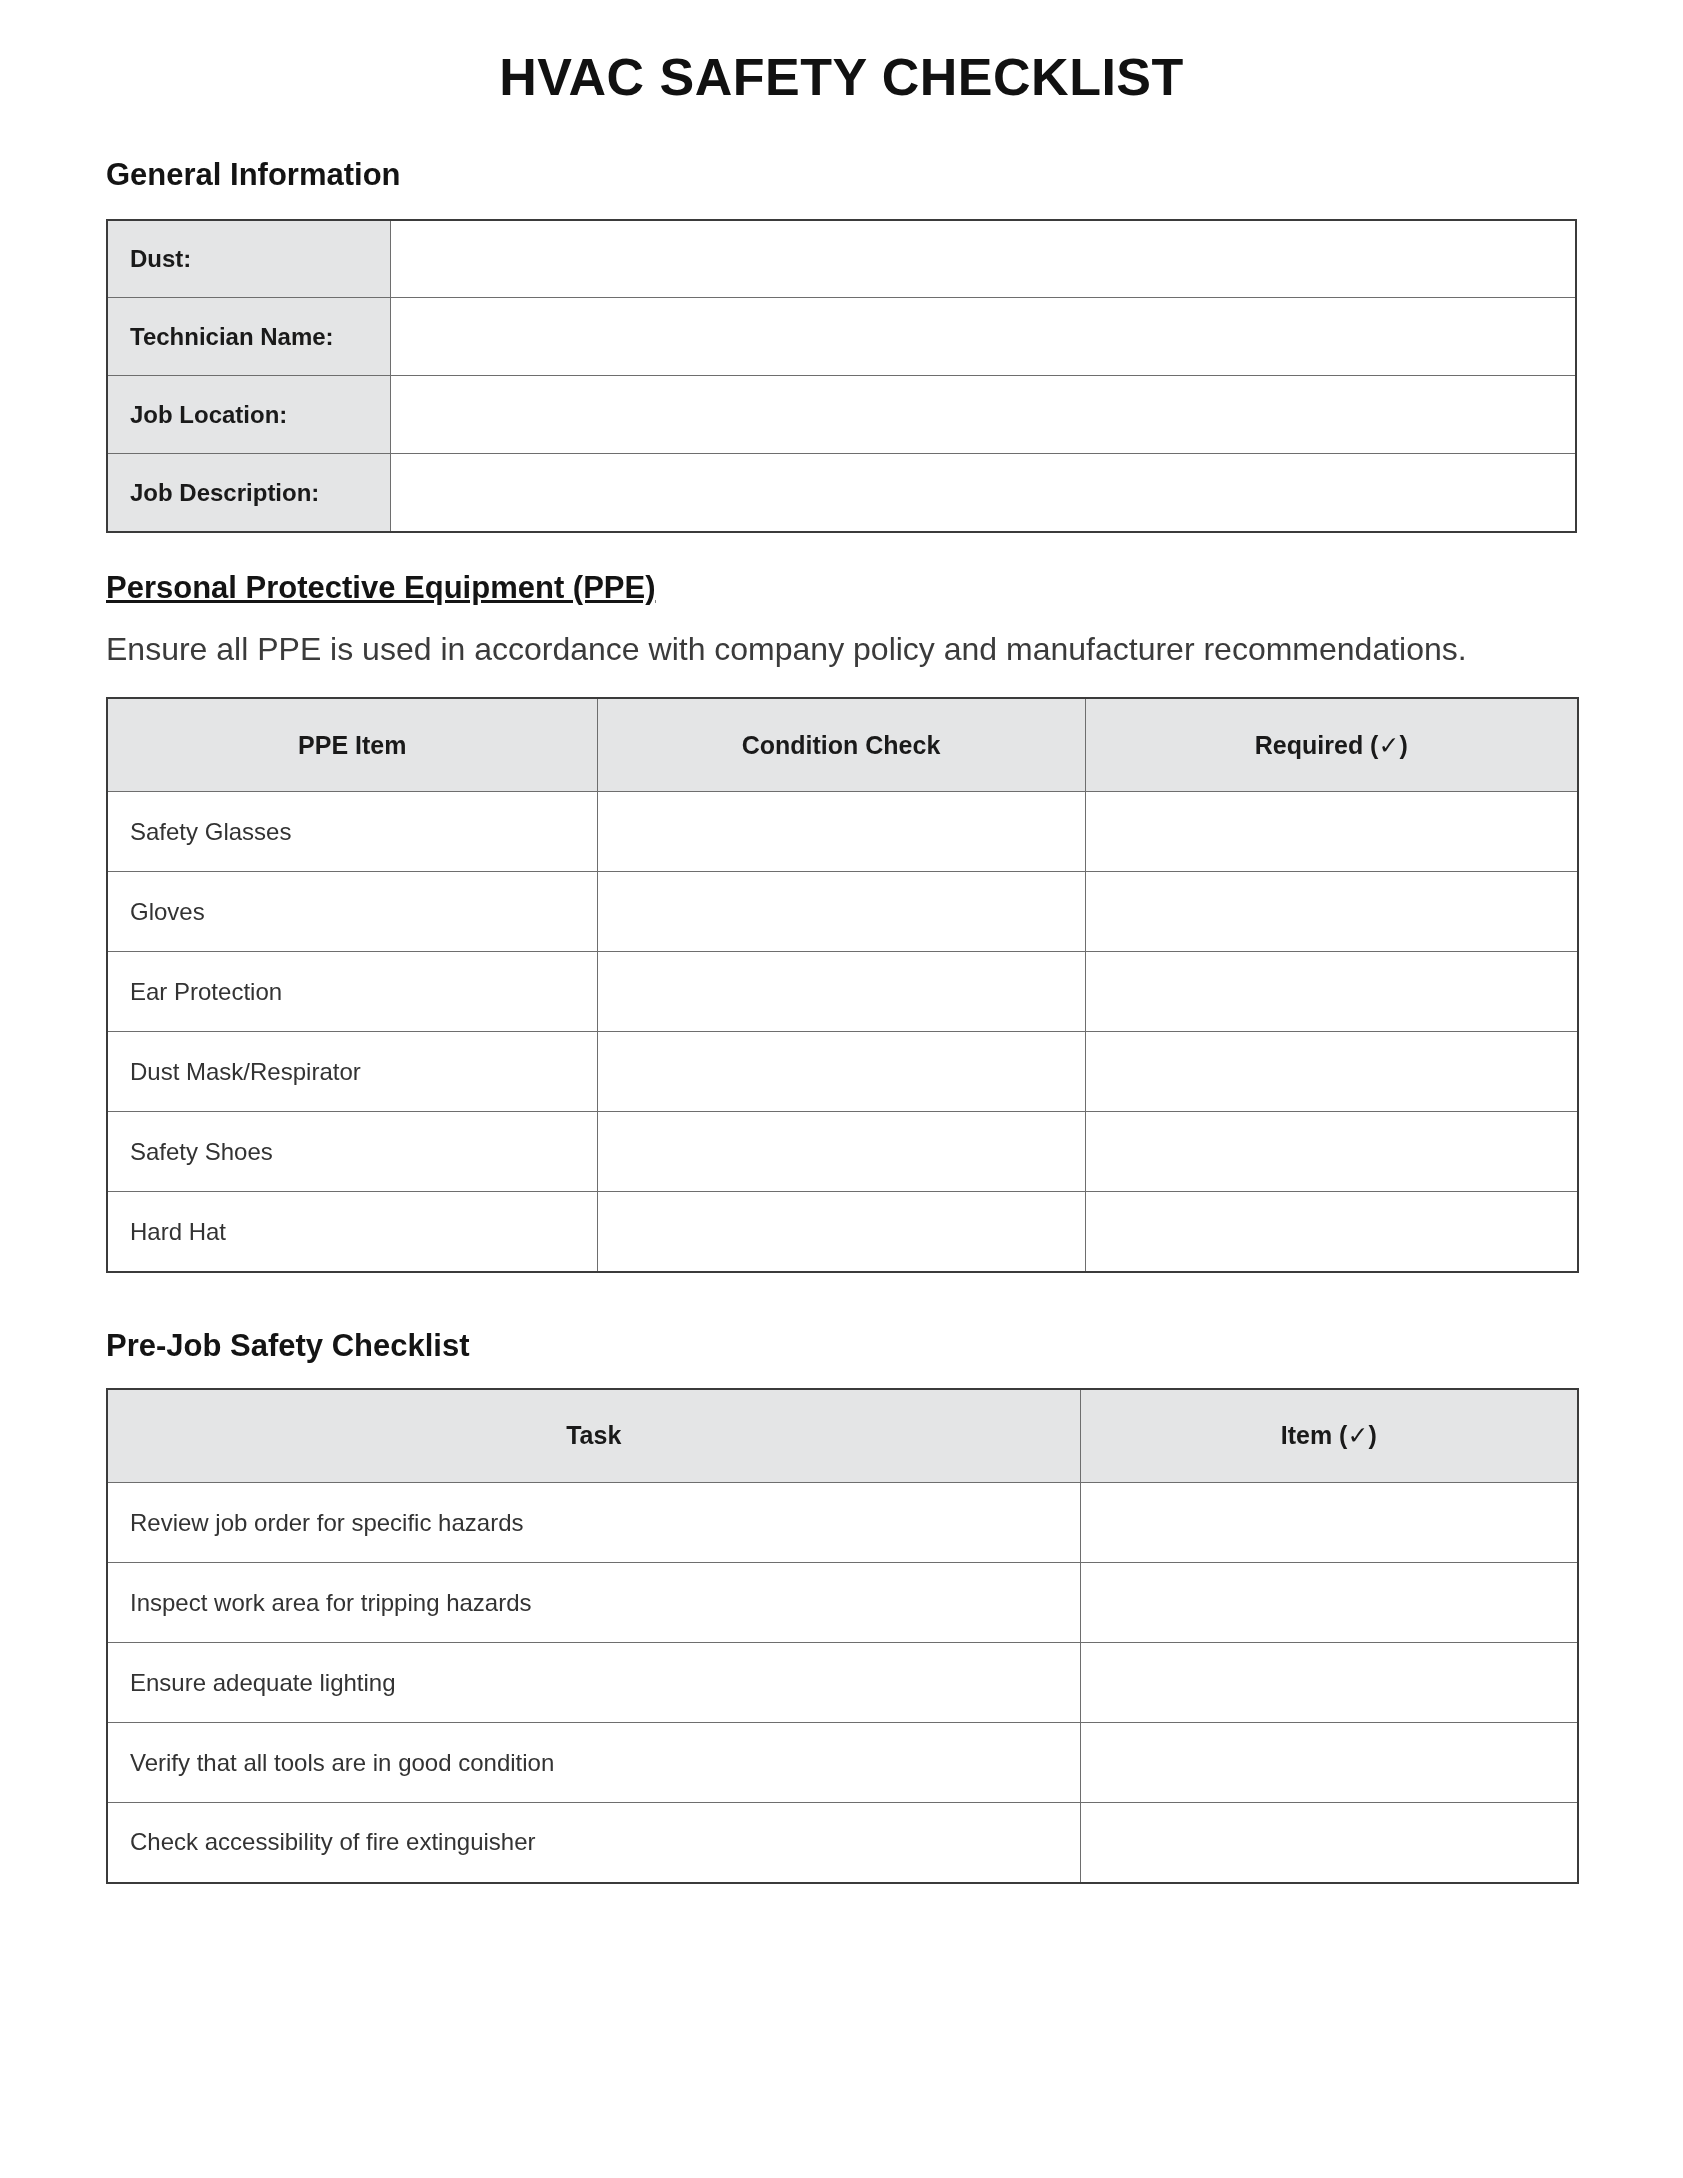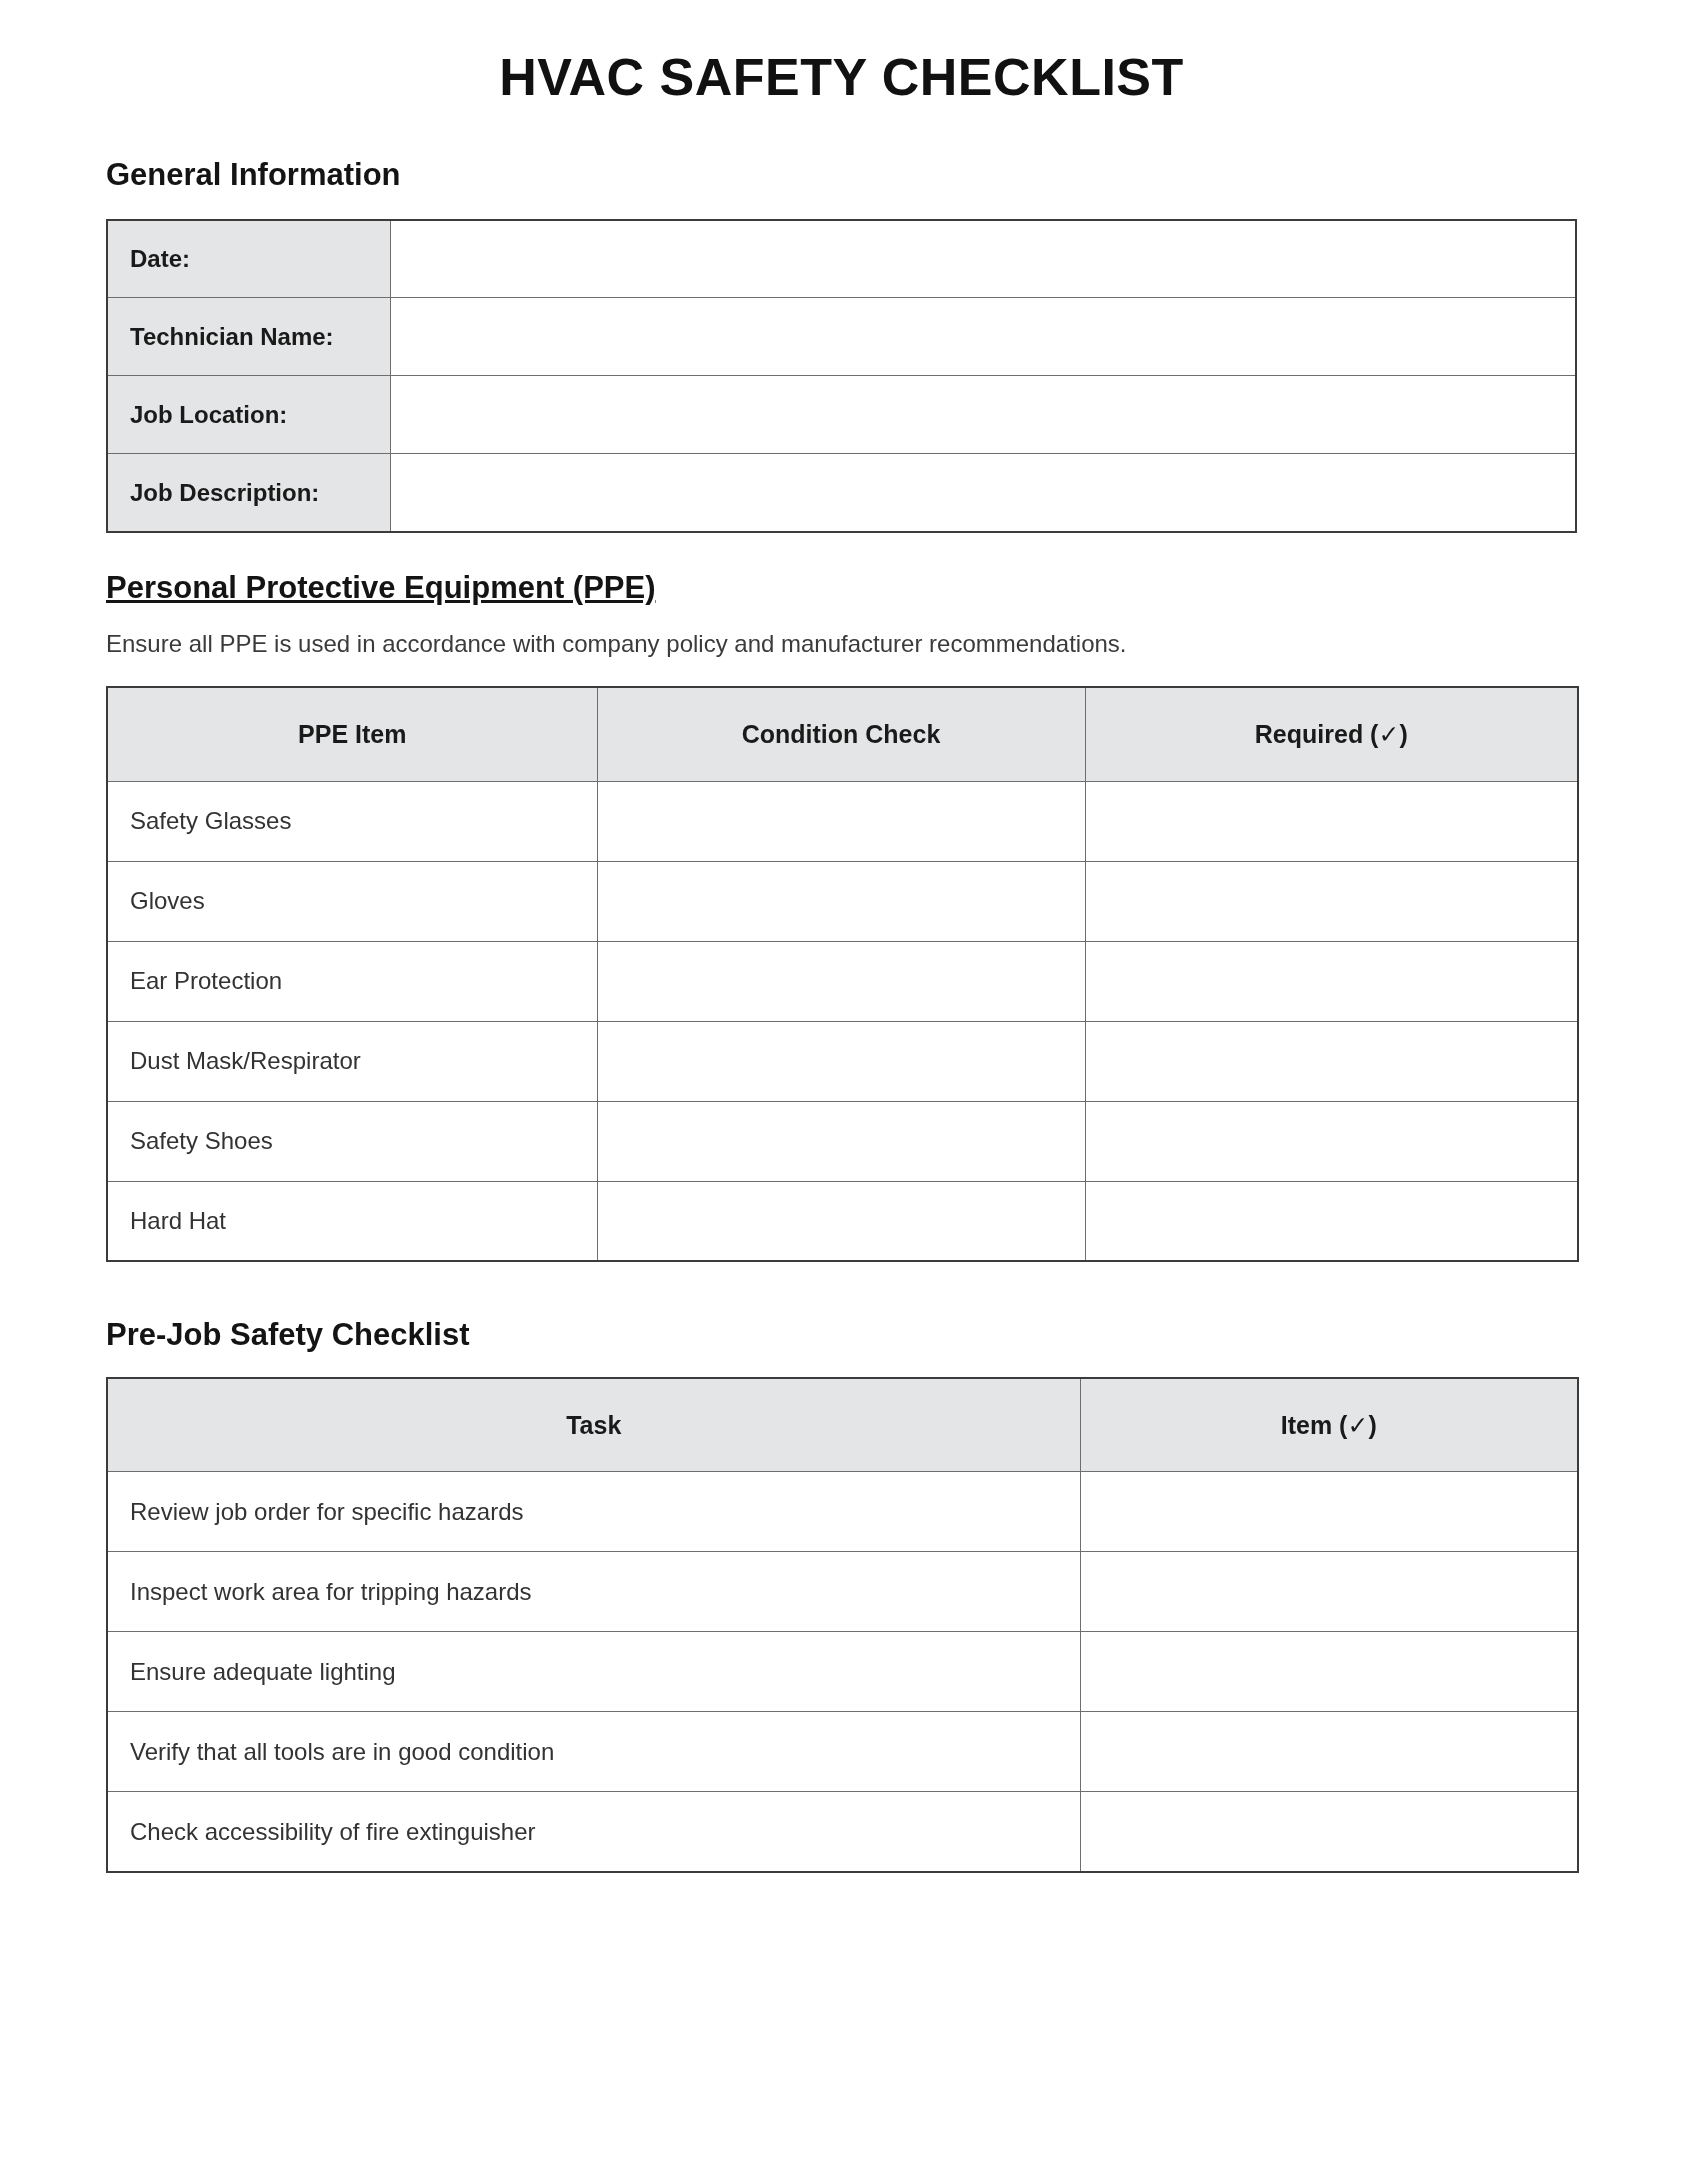--- a/index.html
+++ b/index.html
@@ -42,21 +42,21 @@
     font-weight: bold;
     color: #141414;
     margin: 0;
     line-height: 1.25;
   }
   .heading-general  { padding-top: 50px; padding-bottom: 24px; }
   .heading-ppe      { padding-top: 36px; padding-bottom: 0px; text-decoration: underline; }
   .heading-prejob   { padding-top: 54px; padding-bottom: 22px; }
 
   .section-subtitle {
-    font-size: 24px;
+    font-size: 32px;
     font-weight: normal;
     color: #3b3b3b;
     margin: 0;
     padding-top: 20px;
     padding-bottom: 26px;
     line-height: 1.35;
   }
 
   
   table.doc-table {
@@ -120,21 +120,21 @@
 
 <div class="page">
 
   <h1 class="doc-title">HVAC SAFETY CHECKLIST</h1>
 
   <h2 class="section-heading heading-general">General Information</h2>
 
   <table class="doc-table tbl-general">
     <tbody>
       <tr>
-        <td class="label-cell">Date:</td>
+        <td class="label-cell">Dust:</td>
         <td class="value-cell"></td>
       </tr>
       <tr>
         <td class="label-cell">Technician Name:</td>
         <td class="value-cell"></td>
       </tr>
       <tr>
         <td class="label-cell">Job Location:</td>
         <td class="value-cell"></td>
       </tr>

